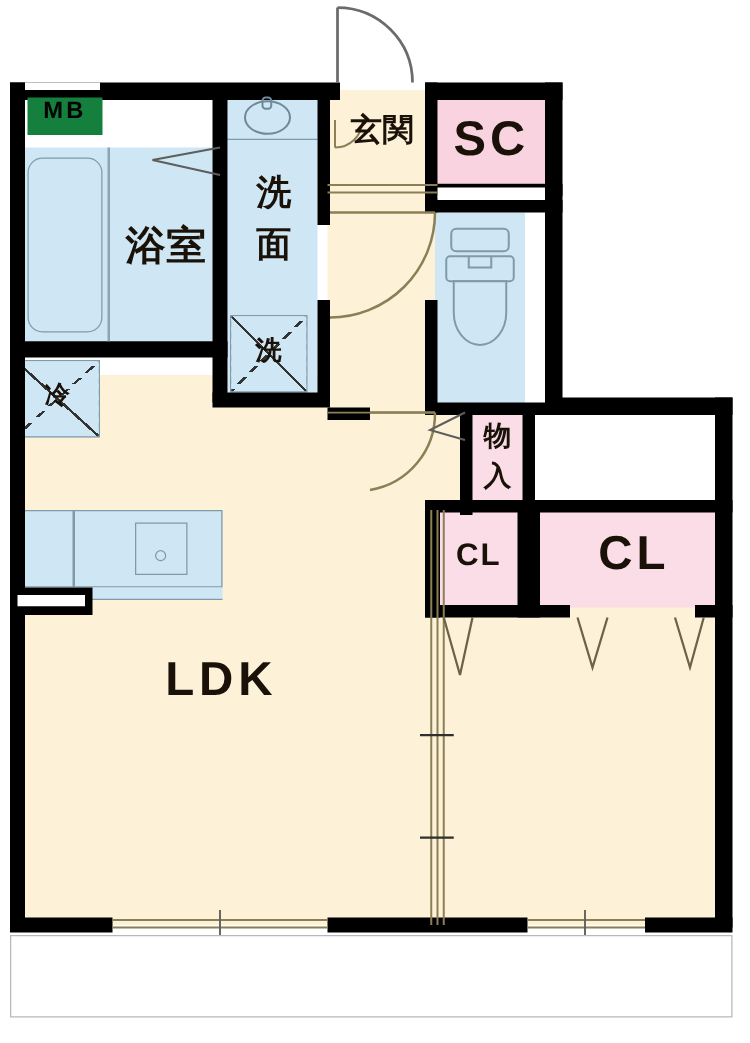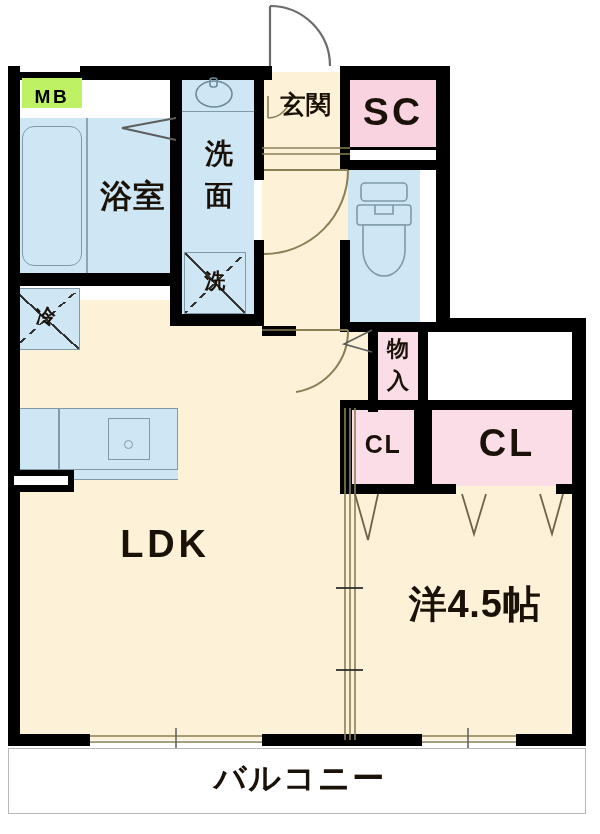--- a/index.html
+++ b/index.html
@@ -41,25 +41,25 @@
   }
   .label-v {
     position: absolute;
     color: #1a1208;
     font-weight: 700;
     line-height: 1.02;
     text-align: center;
   }
   .tagbox {
     position: absolute;
-    background: #bef264;
+    background: #15803d;
     color: #000000;
     font-weight: 700;
     display: flex;
-    align-items: flex-end;
+    align-items: flex-start;
     justify-content: center;
     letter-spacing: 0.14em;
     box-sizing: border-box;
   }
   .cross-hatch {
     position: absolute;
     border: 1.5px solid #7f9aa8;
     background: #cfe6f5;
     box-sizing: border-box;
   }
@@ -274,20 +274,18 @@
 
   <div class="label" style="left:186px; top:270px; width:58px; font-size:21px;">洗</div>
 
   <div class="label-v" style="left:380px; top:338px; width:36px; font-size:22px;">物</div>
   <div class="label-v" style="left:380px; top:370px; width:36px; font-size:22px;">入</div>
 
   <div class="label" style="left:352px; top:432px; width:62px; font-size:25px; letter-spacing:0.06em;">CL</div>
 
   <div class="label" style="left:434px; top:424px; width:146px; font-size:38px; letter-spacing:0.08em;">CL</div>
 
-  <div class="label" style="left:80px; top:525px; width:170px; font-size:38px; letter-spacing:0.10em;">LDK</div>
-
-  <div class="label" style="left:380px; top:585px; width:190px; font-size:38px;">洋4.5帖</div>
+  <div class="label" style="left:92px; top:525px; width:170px; font-size:38px; letter-spacing:0.10em;">LDK</div>
+
 
   <div class="balcony-box" style="left:8px; top:748px; width:578px; height:66px;"></div>
-  <div class="label" style="left:150px; top:762px; width:300px; font-size:32px; letter-spacing:0.06em;">バルコニー</div>
 
 </div>
 
 </body></html>

